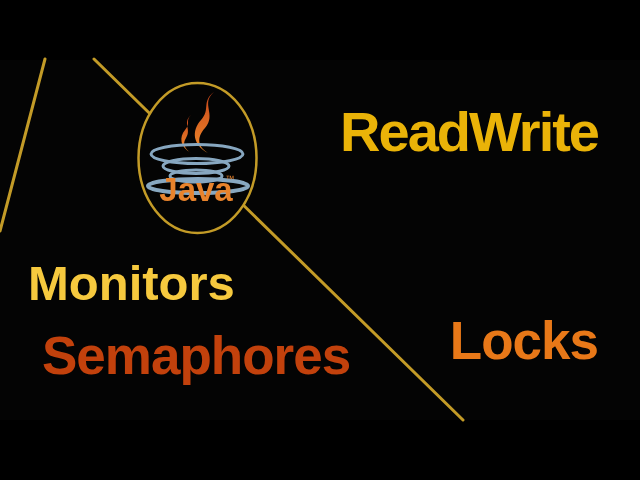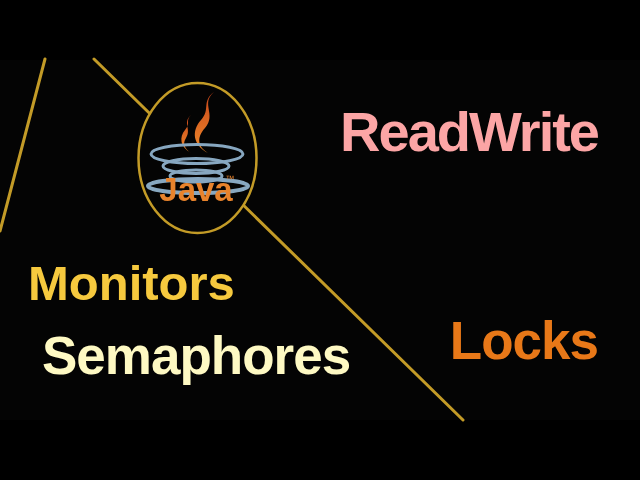--- a/index.html
+++ b/index.html
@@ -71,17 +71,17 @@
       <ellipse cx="196" cy="166" rx="33" ry="7.5"></ellipse>
       <ellipse cx="196" cy="176" rx="26" ry="6"></ellipse>
       <ellipse cx="198" cy="186" rx="50" ry="7" stroke-width="4"></ellipse>
     </g>
 
     <text x="196" y="201" text-anchor="middle" font-size="33" font-weight="bold" font-family="Liberation Sans, sans-serif" fill="#E8832C">Java</text>
     <text x="230" y="182" text-anchor="middle" font-size="9" font-family="Liberation Sans, sans-serif" fill="#E8832C">™</text>
   </svg>
 
   <div id="word-monitors" class="title-word" style="color: rgb(246, 201, 62);">Monitors</div>
-  <div id="word-semaphores" class="title-word" style="color: #fef9c3;">Semaphores</div>
+  <div id="word-semaphores" class="title-word" style="color: #c2410c;">Semaphores</div>
 
-  <div id="word-readwrite" class="title-word" style="color: #fca5a5;">ReadWrite</div>
+  <div id="word-readwrite" class="title-word" style="color: #eab308;">ReadWrite</div>
   <div id="word-locks" class="title-word" style="color: rgb(232, 120, 24); margin-left: 42px;">Locks</div>
 </div>
 
 </body></html>

